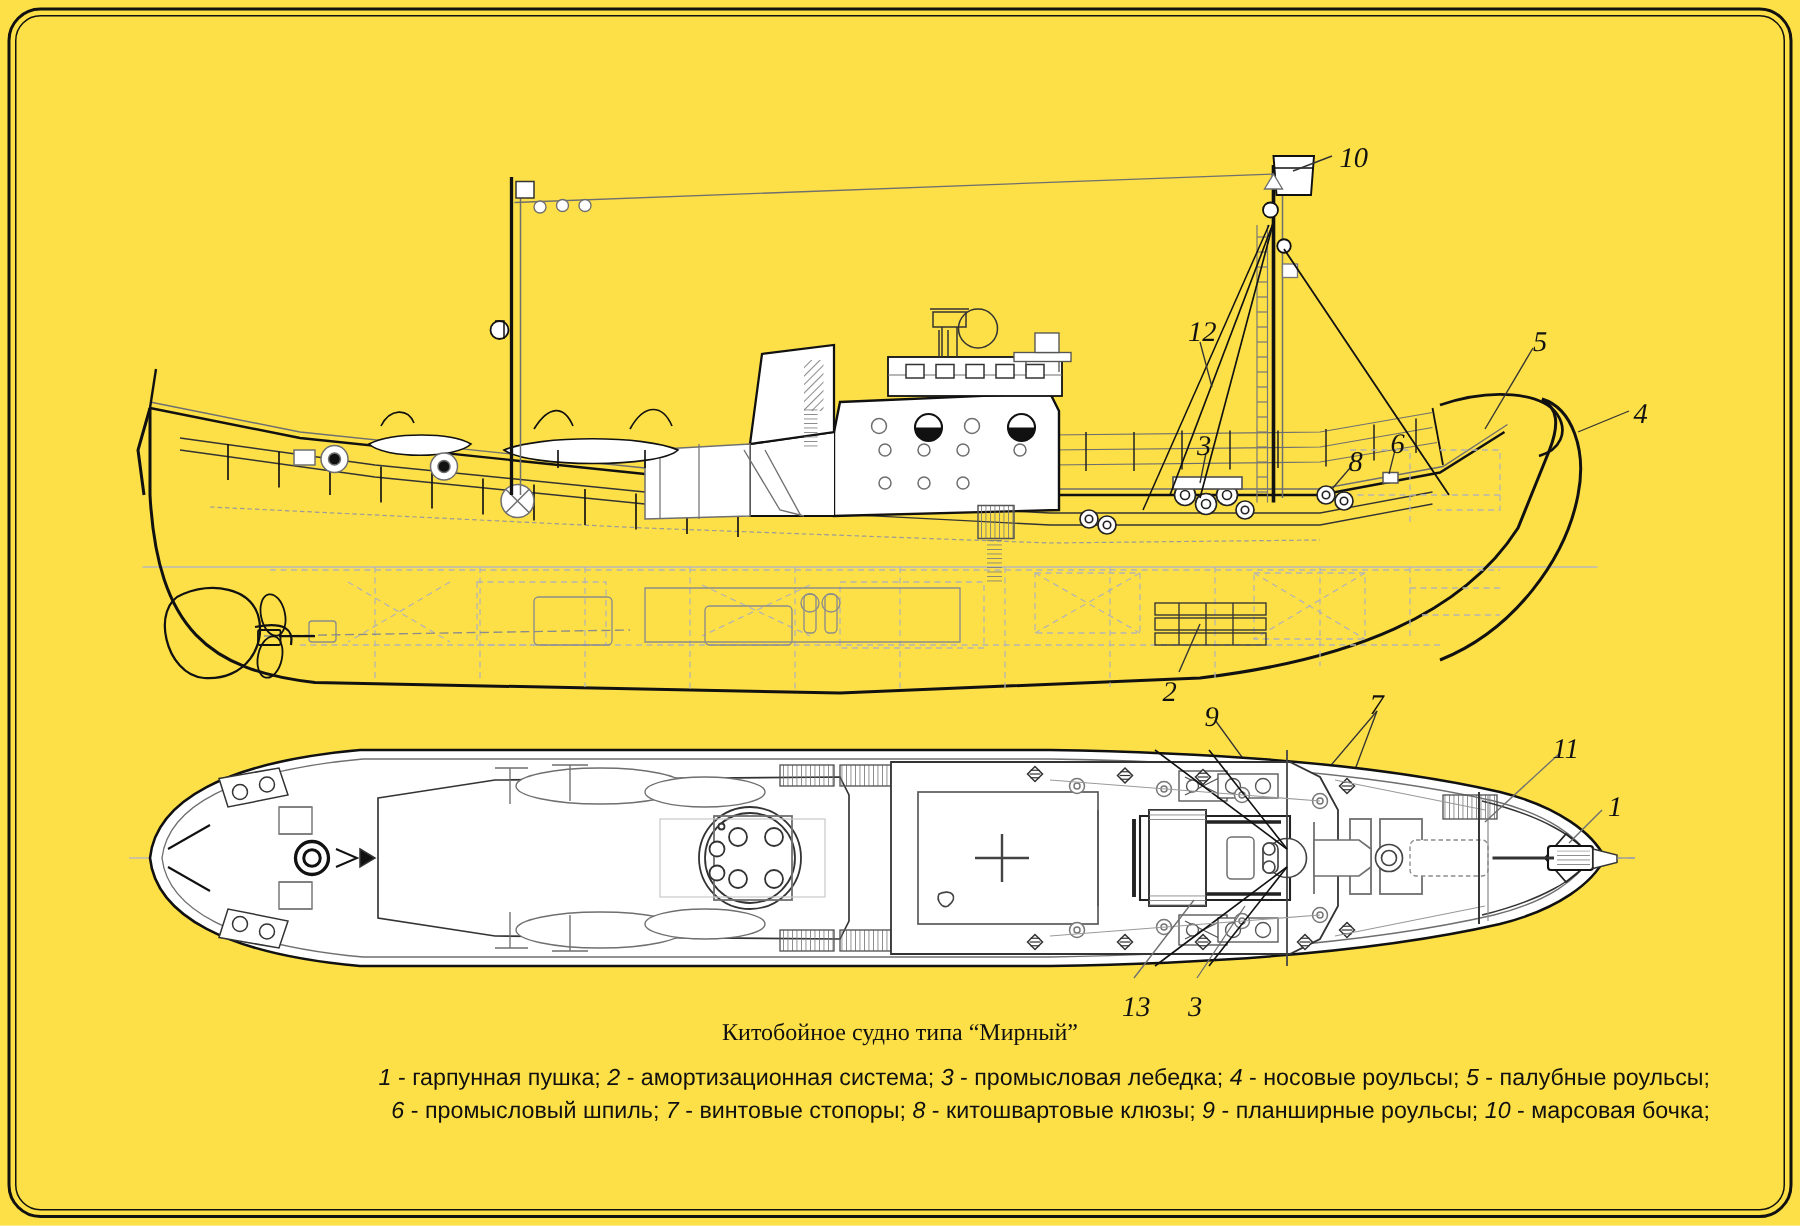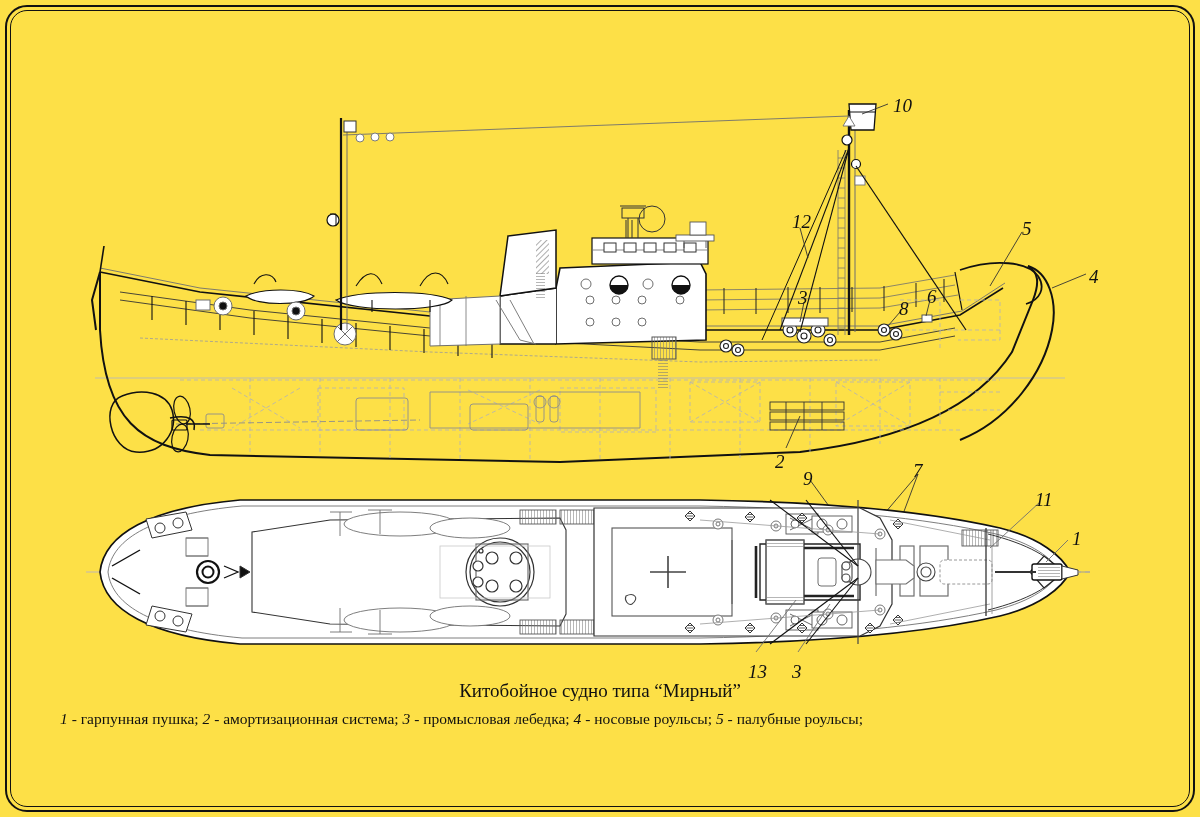--- a/index.html
+++ b/index.html
@@ -16,26 +16,26 @@
     position:absolute;left:10px;top:10px;width:1180px;height:797px;
     border:1.5px solid #111;border-radius:17px;box-sizing:border-box;
   }
 
   
   #drawing{position:absolute;left:0;top:0;width:1200px;height:817px;}
 
   
   .caption{
     position:absolute;left:0;top:680px;width:1200px;text-align:center;
-    font-size:19px;color:#101010;font-family:"Liberation Serif",serif;
+    font-size:16px;color:#101010;font-family:"Liberation Serif",serif;
   }
   .legend{
-    position:absolute;left:60px;top:708px;width:1080px;text-align:left;
+    position:absolute;left:60px;top:708px;width:1080px;text-align:right;
     font-size:15.5px;line-height:21.5px;color:#101010;
-    font-family:Liberation Serif, serif;
+    font-family:Liberation Sans, sans-serif;
   }
   .legend .ln{display:block;white-space:nowrap;}
   .legend i{font-style:italic;}
 
   
   .callout{
     position:absolute;font-style:italic;font-size:19px;color:#111;
     font-family:"Liberation Serif",serif;line-height:1;
   }
 </style>
@@ -573,15 +573,16 @@
     <span class="callout" style="left:1035px;top:490px;">11</span>
     <span class="callout" style="left:1072px;top:529px;">1</span>
     <span class="callout" style="left:748px;top:662px;">13</span>
     <span class="callout" style="left:792px;top:662px;">3</span>
   </div>
 
   <div class="caption">Китобойное судно типа “Мирный”</div>
 
   <div class="legend">
     <span class="ln"><i>1</i> - гарпунная пушка; <i>2</i> - амортизационная система; <i>3</i> - промысловая лебедка; <i>4</i> - носовые роульсы; <i>5</i> - палубные роульсы;</span>
+    <span class="ln"><i>6</i> - промысловый шпиль; <i>7</i> - винтовые стопоры; <i>8</i> - китошвартовые клюзы; <i>9</i> - планширные роульсы; <i>10</i> - марсовая бочка;</span>
   </div>
 
 </div>
 
 </body></html>

